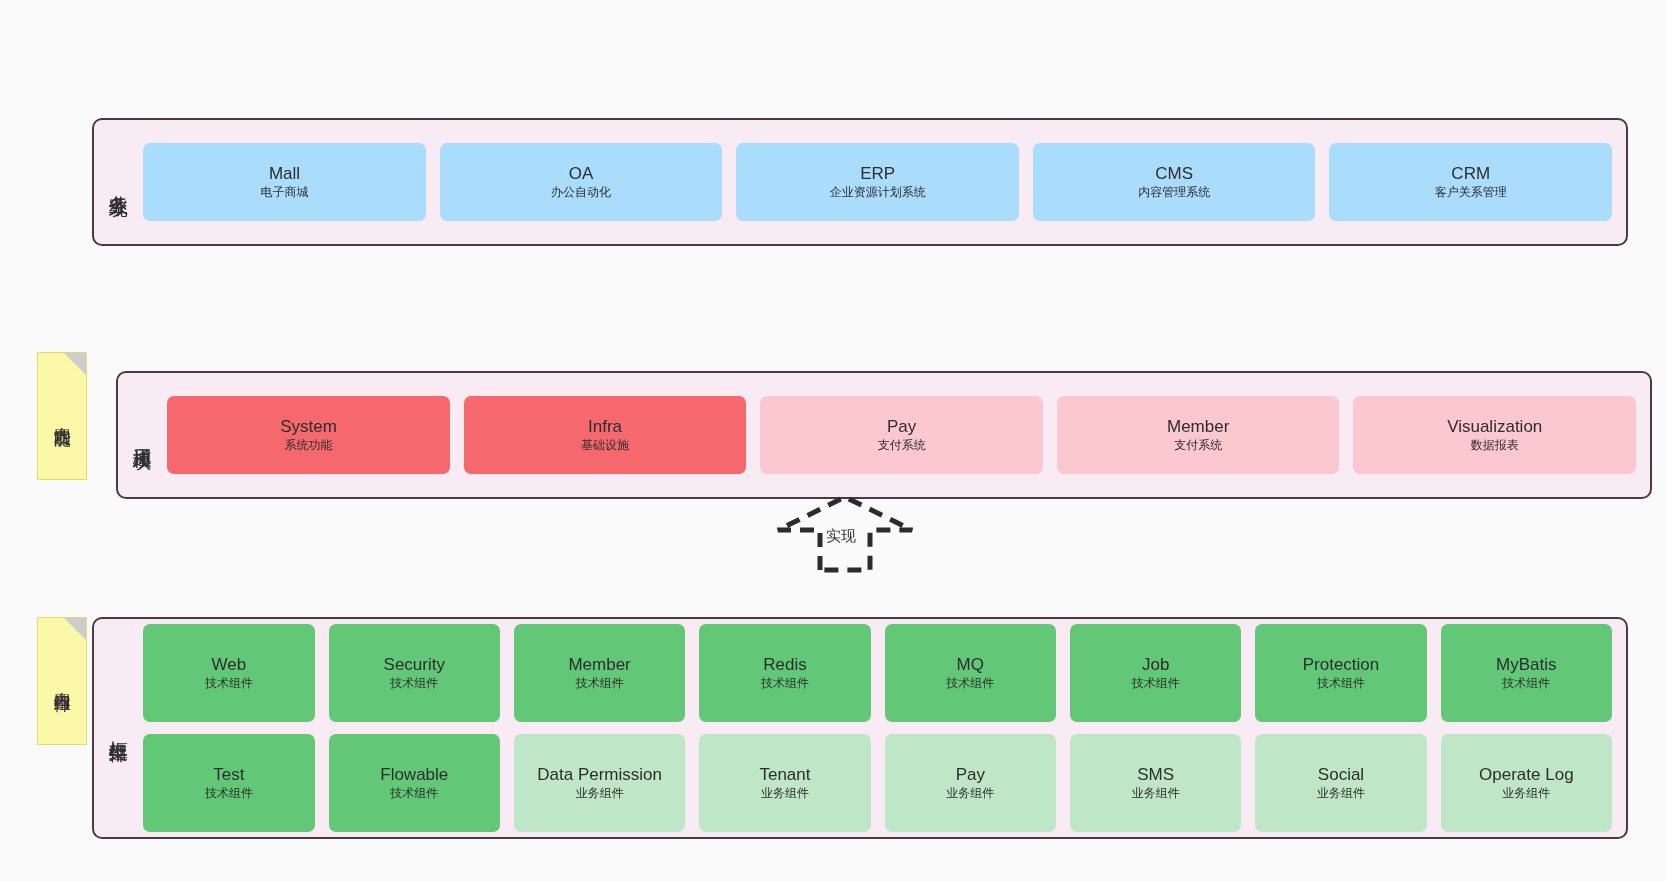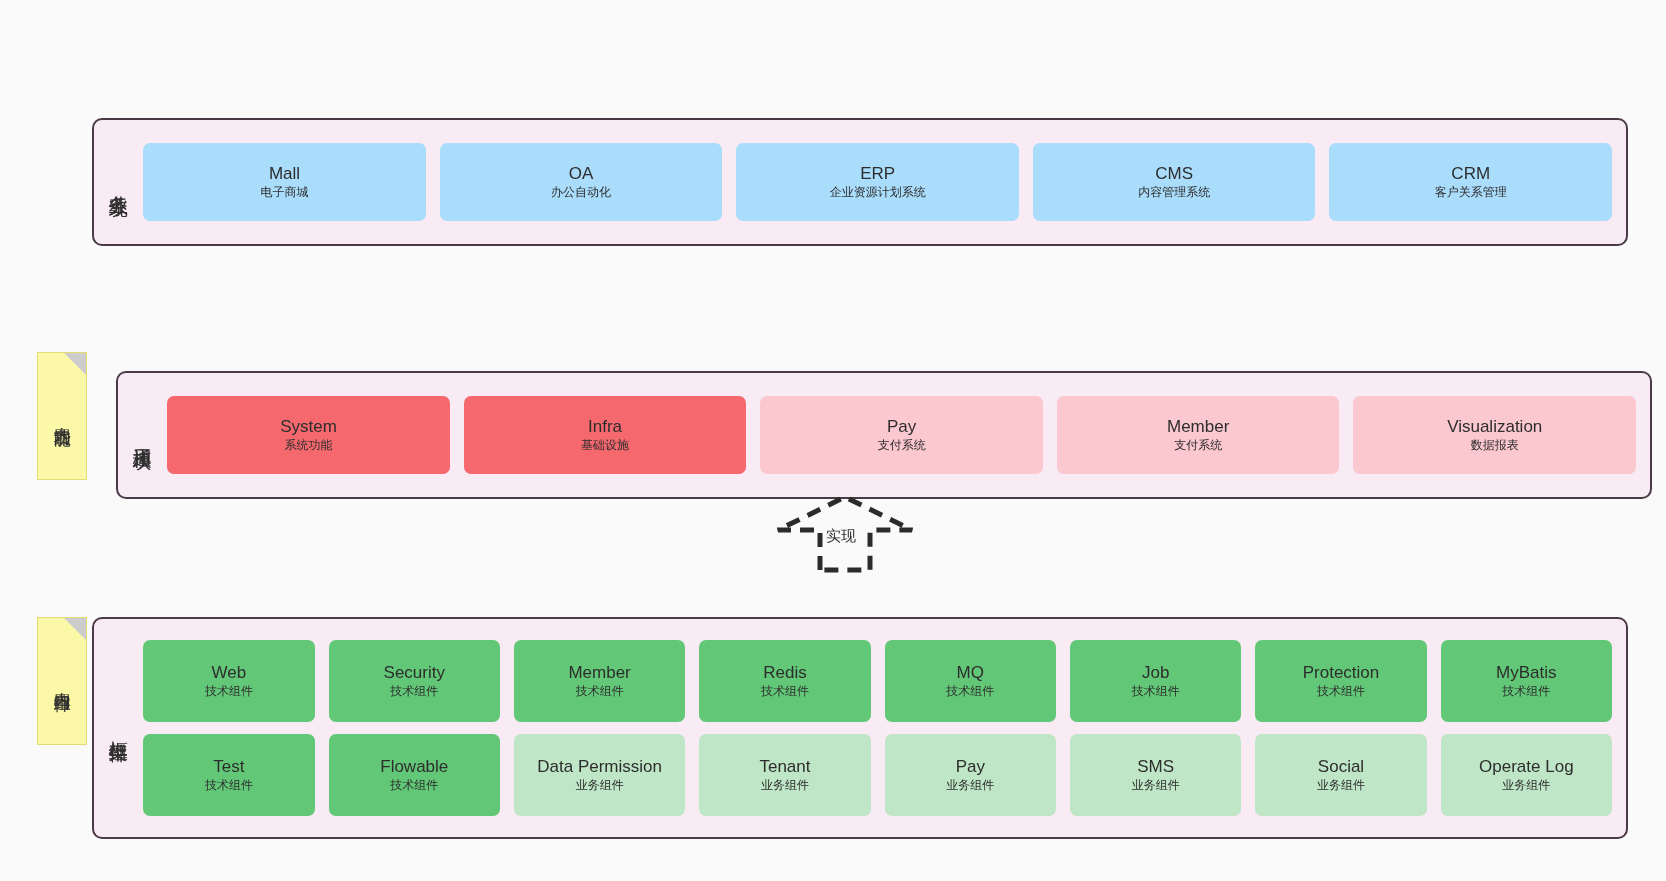--- a/index.html
+++ b/index.html
@@ -86,21 +86,21 @@
   }
 
   
   .c-blue        { background: #aadcfb; }
   .c-red         { background: #f4686e; }
   .c-pink        { background: #fbc8d0; }
   .c-green       { background: #62c878; }
   .c-lightgreen  { background: #bfe6c6; }
 
   
-  .layer-3 .card { height: 82px; }
+  .layer-3 .card { height: 98px; }
 
   
   .note {
     position: absolute;
     box-sizing: border-box;
     background: #fbf8a8;
     border: 1px solid #e3dc74;
     display: flex;
     align-items: center;
     justify-content: center;

